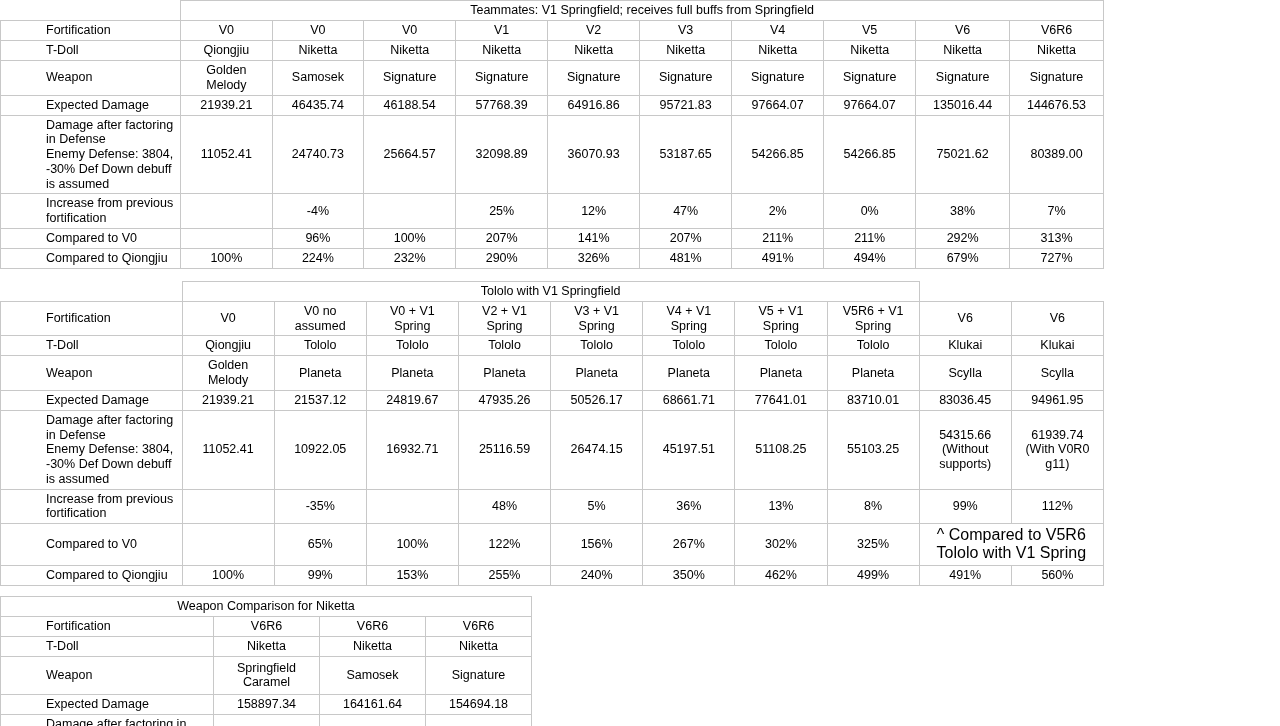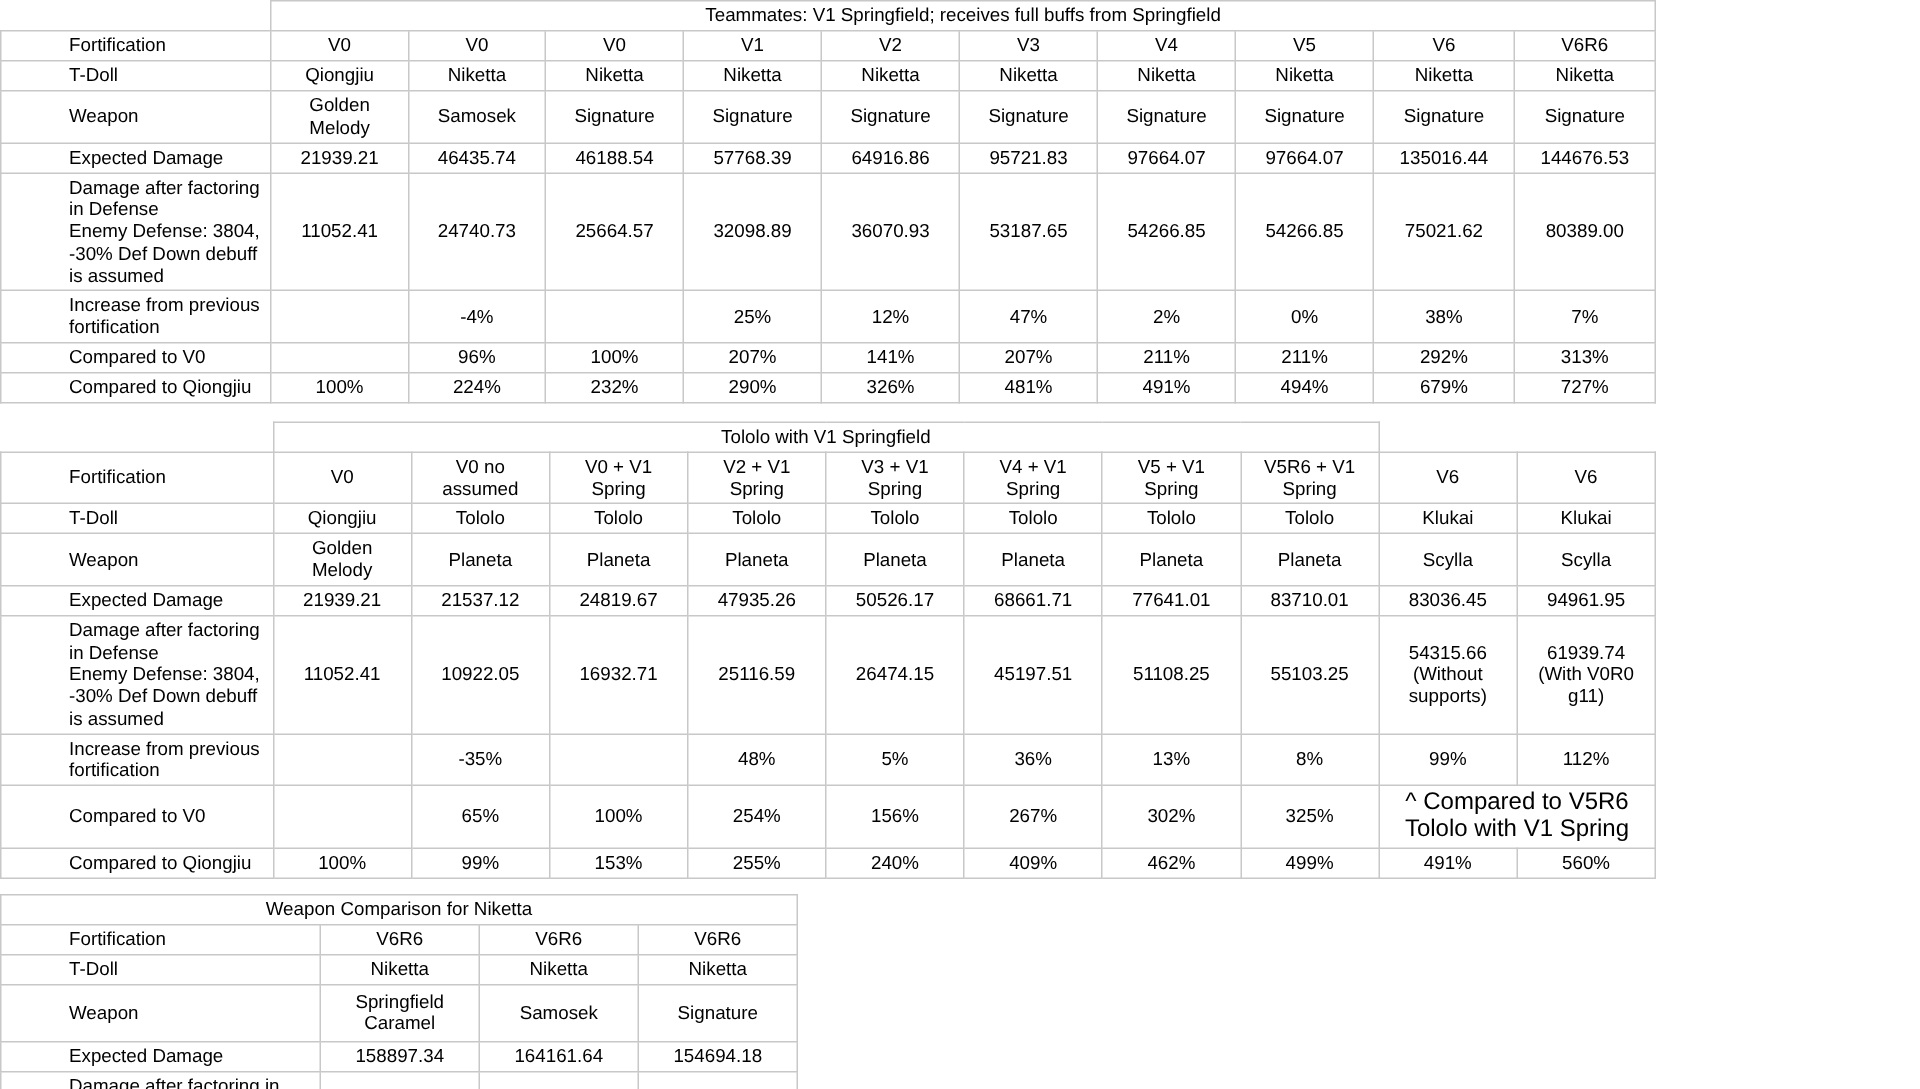--- a/index.html
+++ b/index.html
@@ -283,35 +283,35 @@
       <td class="t-center">13%</td>
       <td class="t-center">8%</td>
       <td class="t-center">99%</td>
       <td class="t-center">112%</td>
     </tr>
     <tr>
       <td class="label-cell">Compared to V0</td>
       <td class="t-center"></td>
       <td class="t-center">65%</td>
       <td class="t-center">100%</td>
-      <td class="t-center">254%</td>
+      <td class="t-center">122%</td>
       <td class="t-center">156%</td>
       <td class="t-center">267%</td>
       <td class="t-center">302%</td>
       <td class="t-center">325%</td>
       <td class="t-center sub-note" colspan="2">^ Compared to V5R6 Tololo with V1 Spring</td>
     </tr>
     <tr>
       <td class="label-cell">Compared to Qiongjiu</td>
       <td class="t-center">100%</td>
       <td class="t-center">99%</td>
       <td class="t-center">153%</td>
       <td class="t-center">255%</td>
       <td class="t-center">240%</td>
-      <td class="t-center">409%</td>
+      <td class="t-center">350%</td>
       <td class="t-center">462%</td>
       <td class="t-center">499%</td>
       <td class="t-center">491%</td>
       <td class="t-center">560%</td>
     </tr>
   </tbody>
     </table>
 
   <div style="height:10px"></div>
 

